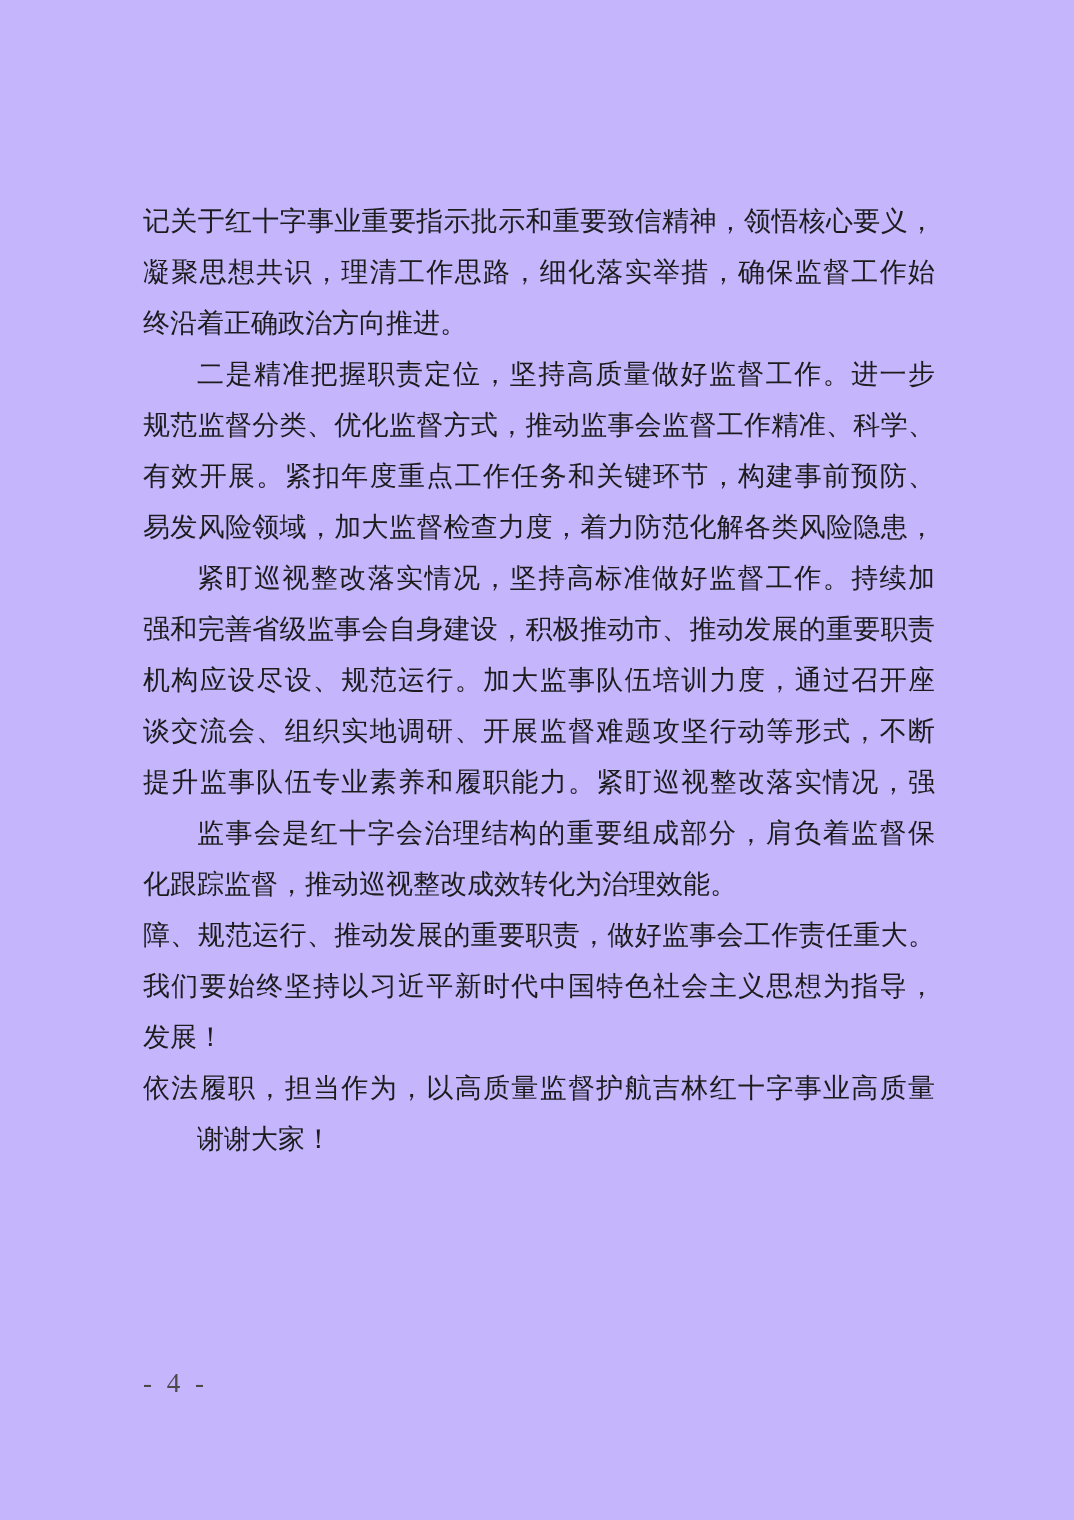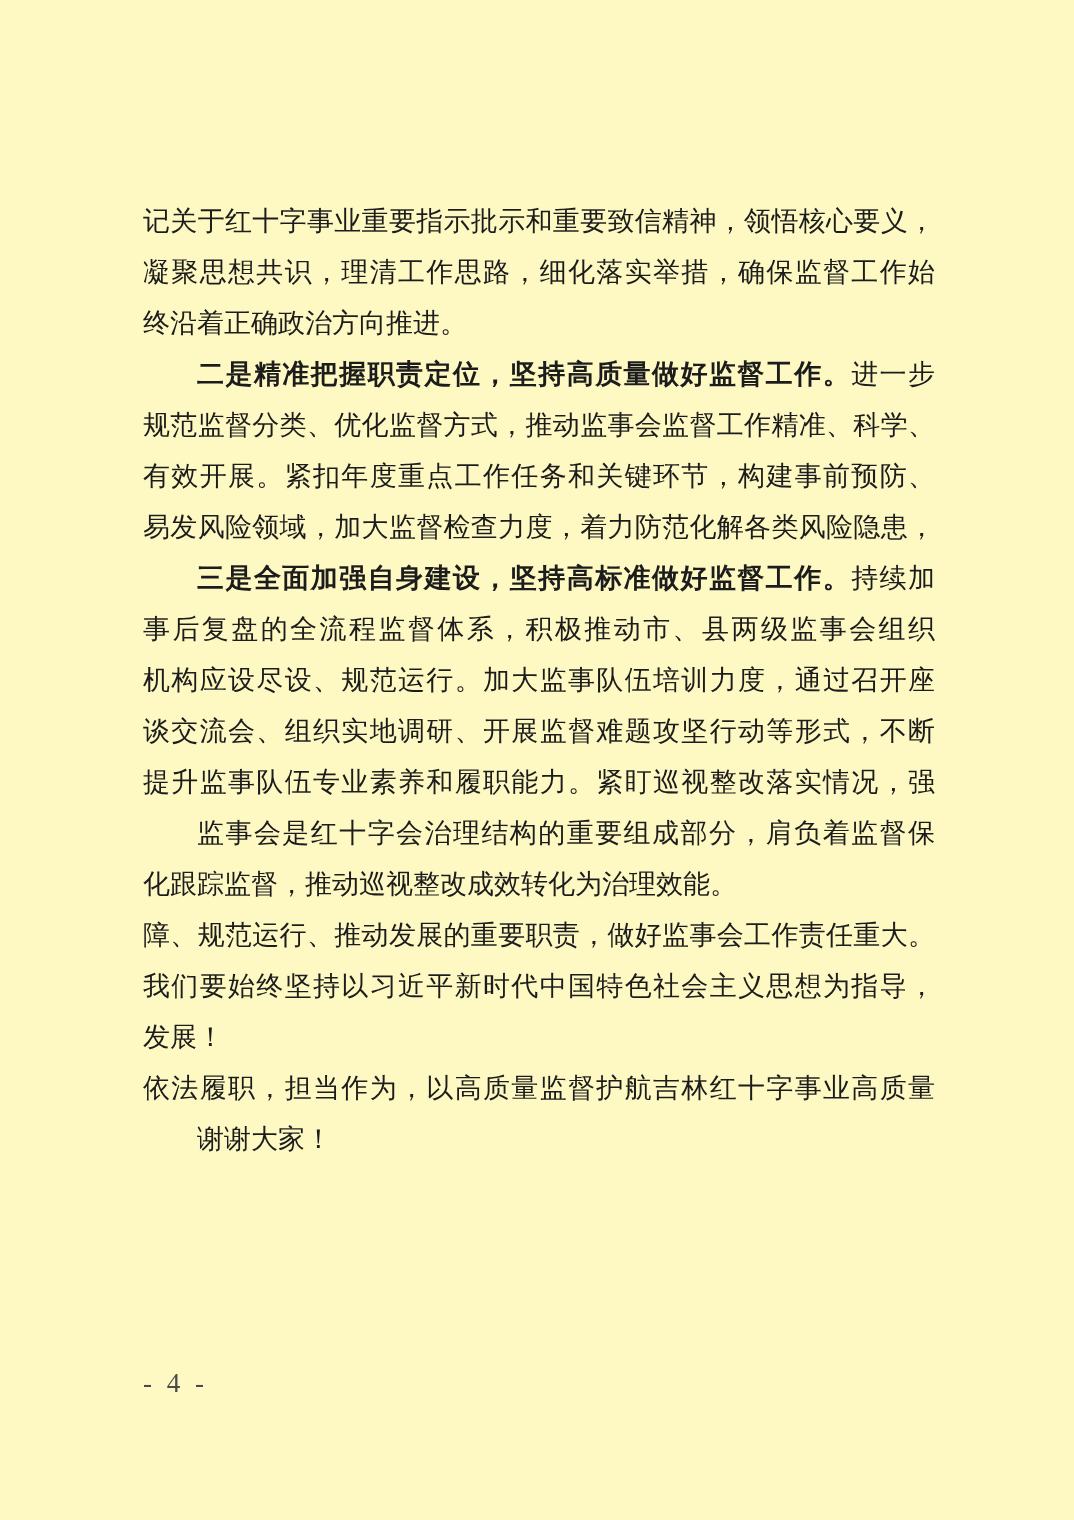--- a/index.html
+++ b/index.html
@@ -4,21 +4,21 @@
 <style>
   html, body {
     margin: 0;
     padding: 0;
     background: #ffffff;
   }
   .page {
     position: relative;
     width: 1074px;
     height: 1520px;
-    background: #fef9c3;
+    background: #c4b5fd;
     overflow: hidden;
     font-family: "Liberation Serif", "DejaVu Serif", serif;
   }
   .doc-body {
     position: absolute;
     left: 143px;
     top: 196px;
     width: 792px;
   }
   .line {
@@ -32,21 +32,21 @@
     letter-spacing: 0;
     overflow: hidden;
   }
   .line.no-justify {
     text-align-last: left;
   }
   .line.indent {
     padding-left: 54px;
   }
   .seg.bold {
-    font-weight: 700;
+    font-weight: 400;
   }
   .footer {
     position: absolute;
     left: 143px;
     top: 1368px;
     height: 30px;
     line-height: 30px;
   }
   .footer span {
     font-size: 27px;
@@ -60,22 +60,22 @@
 
 <div class="page">
   <div class="doc-body" id="doc-body">
       <div class="line"><span class="seg">记关于红十字事业重要指示批示和重要致信精神，领悟核心要义，</span></div>
       <div class="line"><span class="seg">凝聚思想共识，理清工作思路，细化落实举措，确保监督工作始</span></div>
       <div class="line no-justify"><span class="seg">终沿着正确政治方向推进。</span></div>
       <div class="line indent"><span class="seg bold">二是精准把握职责定位，坚持高质量做好监督工作。</span><span class="seg">进一步</span></div>
       <div class="line"><span class="seg">规范监督分类、优化监督方式，推动监事会监督工作精准、科学、</span></div>
       <div class="line"><span class="seg">有效开展。紧扣年度重点工作任务和关键环节，构建事前预防、</span></div>
       <div class="line"><span class="seg">易发风险领域，加大监督检查力度，着力防范化解各类风险隐患，</span></div>
-      <div class="line indent"><span class="seg bold">三是全面加强自身建设，坚持高标准做好监督工作。</span><span class="seg">持续加</span></div>
-      <div class="line"><span class="seg">事后复盘的全流程监督体系，积极推动市、县两级监事会组织</span></div>
+      <div class="line indent"><span class="seg bold">紧盯巡视整改落实情况，坚持高标准做好监督工作。</span><span class="seg">持续加</span></div>
+      <div class="line"><span class="seg">强和完善省级监事会自身建设，积极推动市、推动发展的重要职责</span></div>
       <div class="line"><span class="seg">机构应设尽设、规范运行。加大监事队伍培训力度，通过召开座</span></div>
       <div class="line"><span class="seg">谈交流会、组织实地调研、开展监督难题攻坚行动等形式，不断</span></div>
       <div class="line"><span class="seg">提升监事队伍专业素养和履职能力。紧盯巡视整改落实情况，强</span></div>
       <div class="line indent"><span class="seg">监事会是红十字会治理结构的重要组成部分，肩负着监督保</span></div>
       <div class="line no-justify"><span class="seg">化跟踪监督，推动巡视整改成效转化为治理效能。</span></div>
       <div class="line"><span class="seg">障、规范运行、推动发展的重要职责，做好监事会工作责任重大。</span></div>
       <div class="line"><span class="seg">我们要始终坚持以习近平新时代中国特色社会主义思想为指导，</span></div>
       <div class="line no-justify"><span class="seg">发展！</span></div>
       <div class="line"><span class="seg">依法履职，担当作为，以高质量监督护航吉林红十字事业高质量</span></div>
       <div class="line indent no-justify"><span class="seg">谢谢大家！</span></div>

